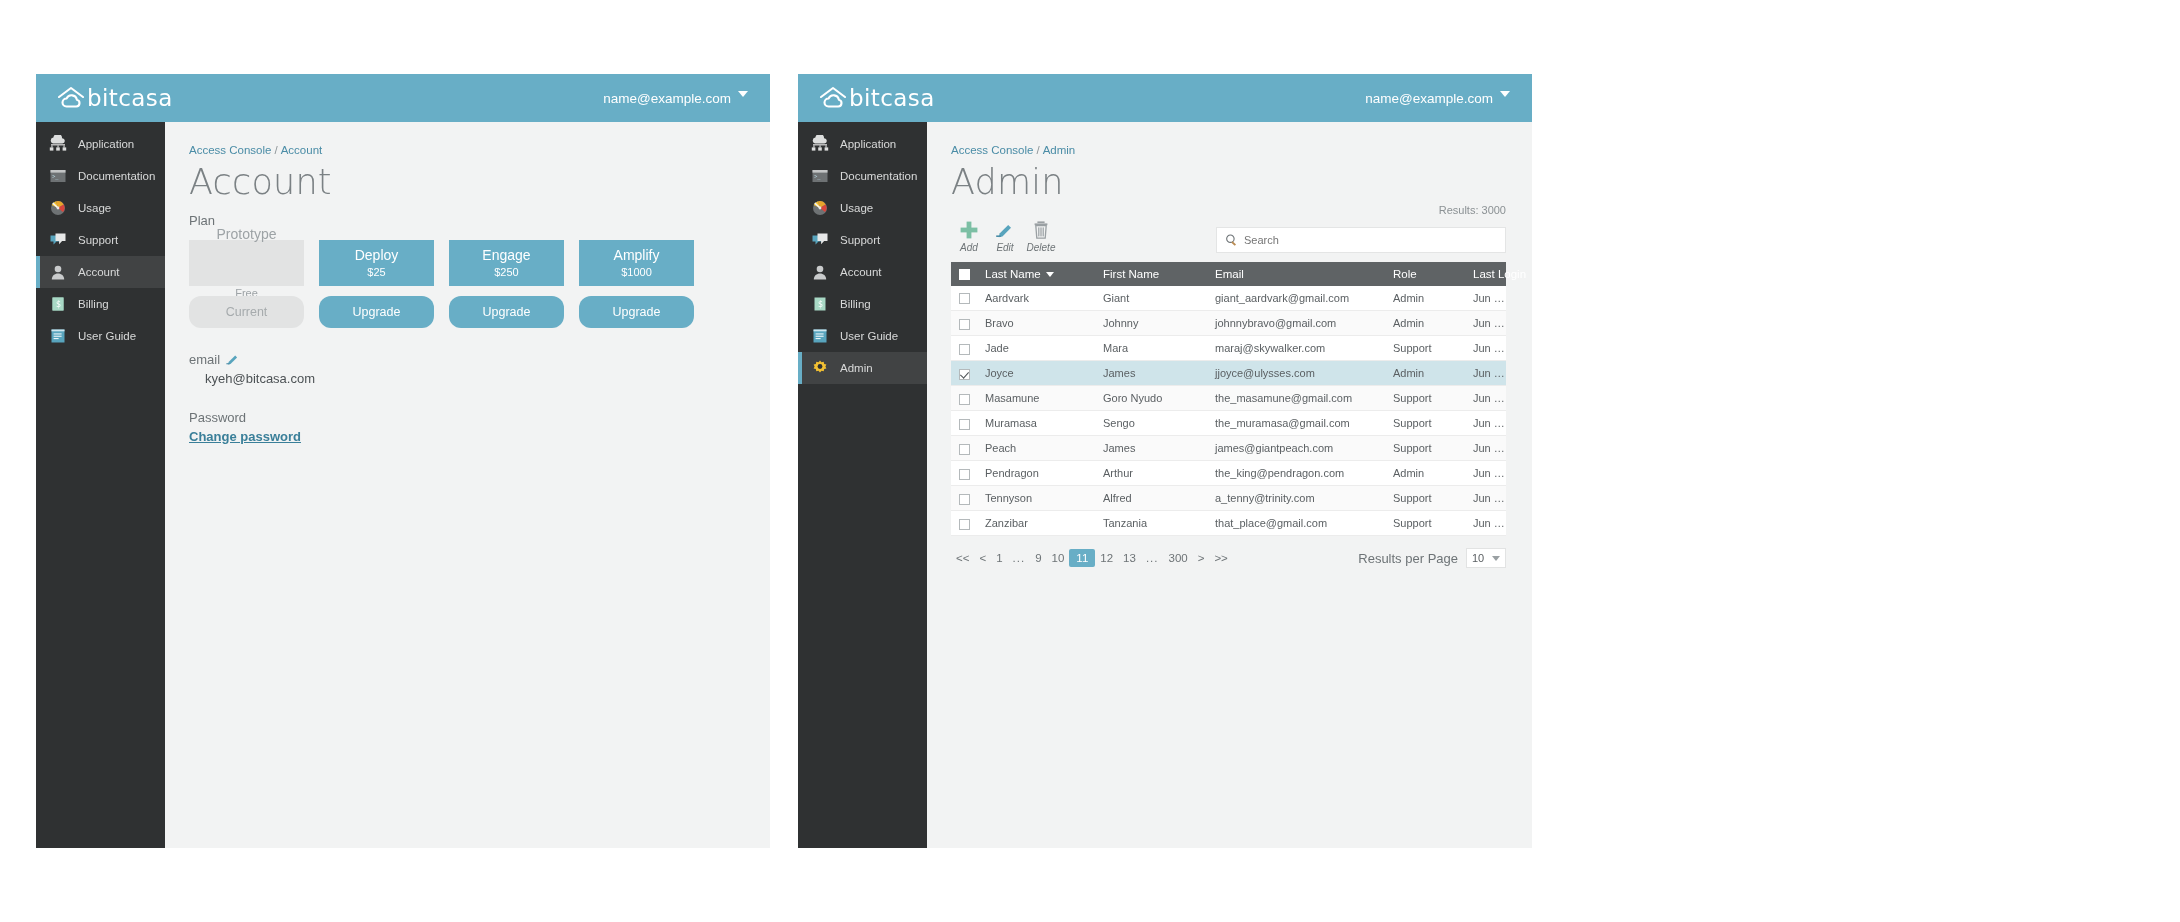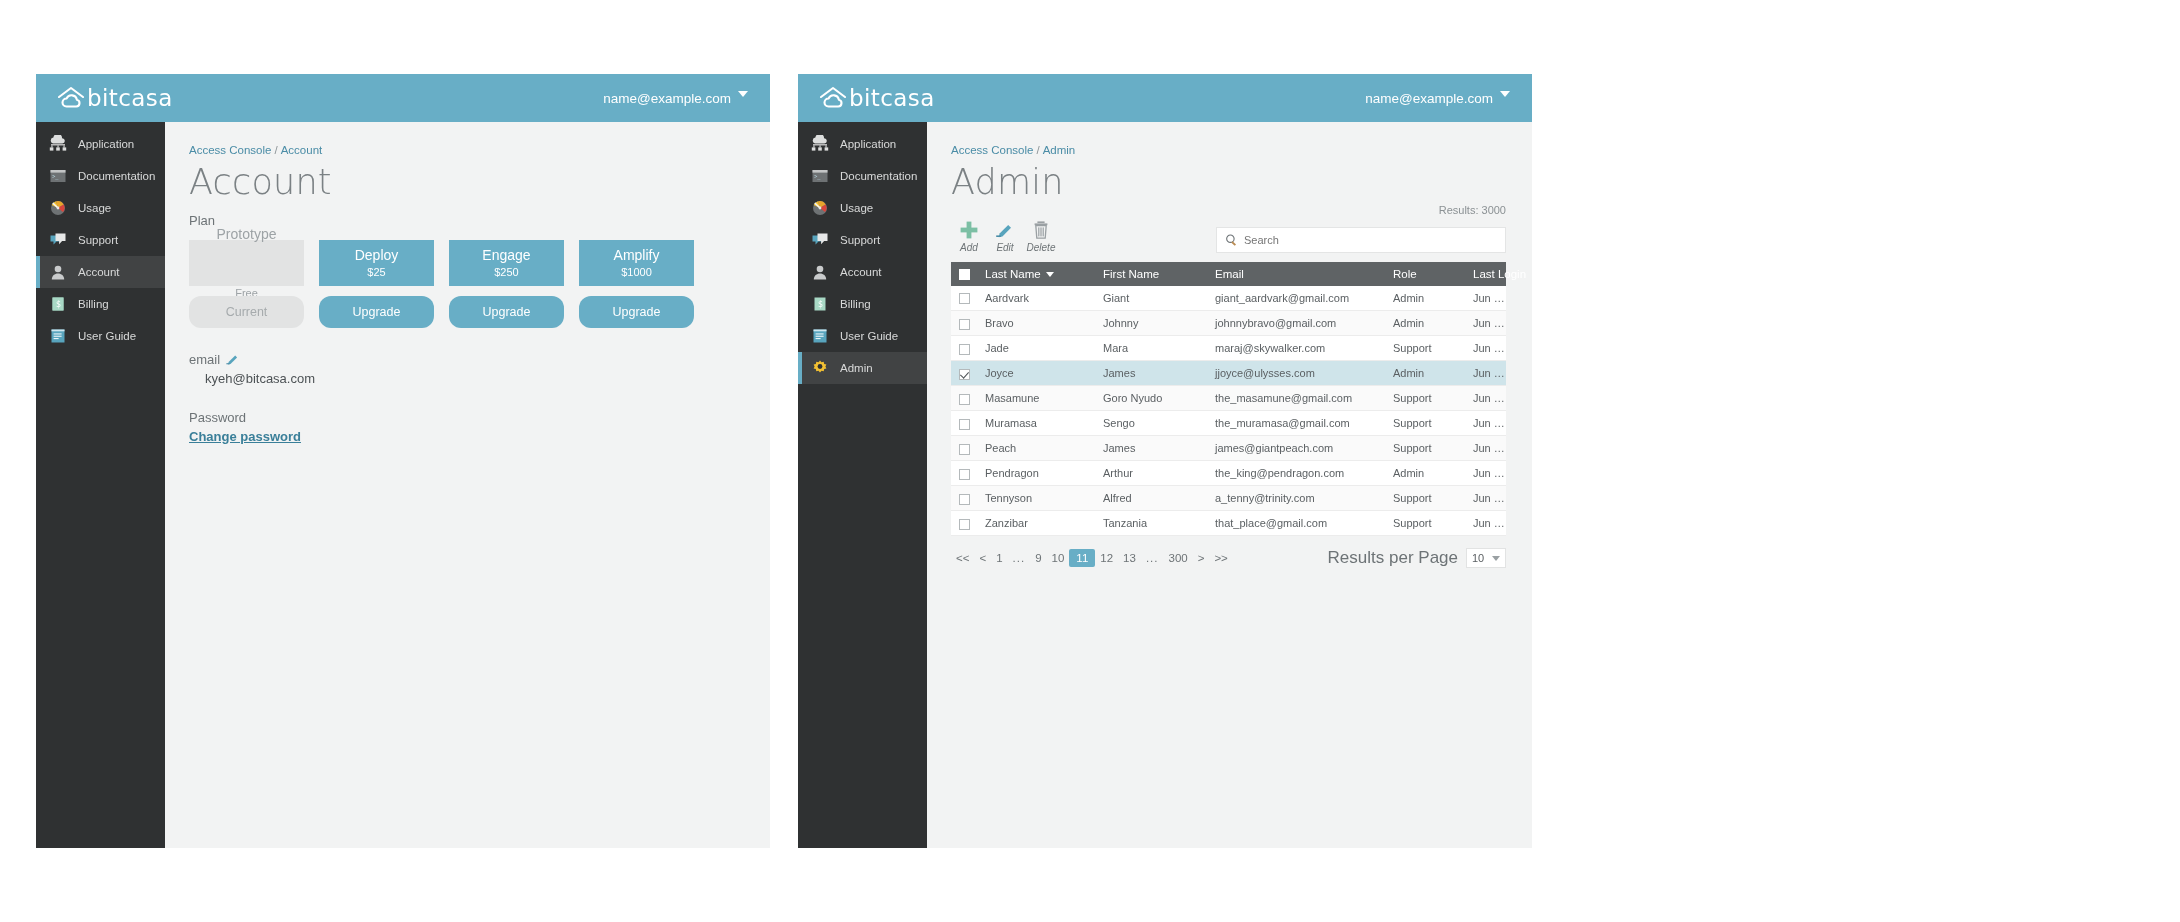--- a/index.html
+++ b/index.html
@@ -162,21 +162,21 @@
 
   
   .pager { display: flex; align-items: center; margin-top: 12px; }
   .pg {
     font-size: 11.5px; color: #6d7376; padding: 2px 5px; cursor: pointer;
     min-width: 10px; text-align: center;
   }
   .pg.active { background: #68aec6; color: #ffffff; border-radius: 2px; padding: 3px 7px; }
   .pg.ellipsis { cursor: default; letter-spacing: 1px; }
   .rpp { margin-left: auto; display: flex; align-items: center; gap: 8px; }
-  .rpp-label { font-size: 17px; color: #6d7376; }
+  .rpp-label { font-size: 13px; color: #6d7376; }
   .rpp-select {
     background: #ffffff; border: 1px solid #e2e3e3; height: 20px; min-width: 40px;
     display: flex; align-items: center; justify-content: space-between;
     gap: 5px; padding: 0 5px; font-size: 11px; color: #5a5f62; cursor: pointer;
   }
   .caret-sm {
     width: 0; height: 0; border-left: 4px solid transparent;
     border-right: 4px solid transparent; border-top: 5px solid #9aa0a3;
   }
 </style>

